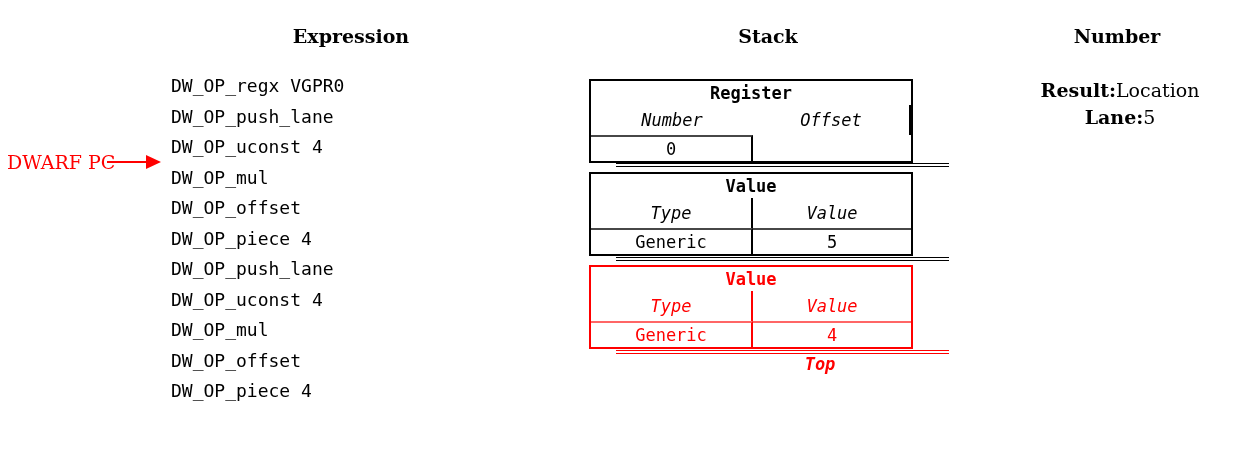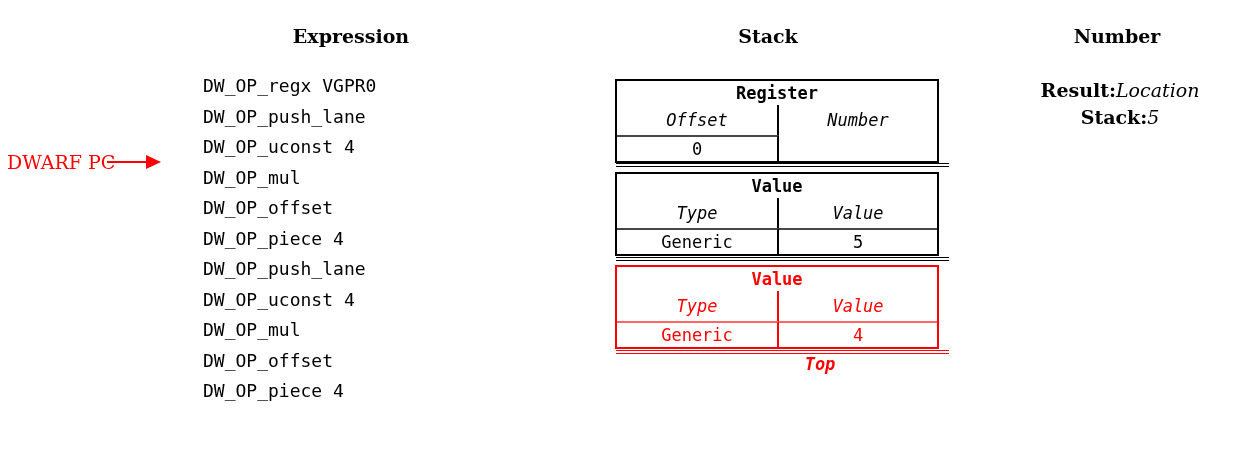--- a/index.html
+++ b/index.html
@@ -28,21 +28,21 @@
   #hdr-expression { left: 351px; }
   #hdr-stack      { left: 768px; }
   #hdr-context    { left: 1117px; }
 
   
   .expr-list {
     position: absolute; left: 171px; top: 71px;
     font-family: "DejaVu Sans Mono", monospace;
     font-size: 18px;
   }
-  .expr-item { height: 30.5px; line-height: 30.5px; white-space: pre; margin-left: 32px; }
+  .expr-item { height: 30.5px; line-height: 30.5px; white-space: pre; }
 
   
   .dwarf-pc-label {
     position: absolute; left: 7px; top: 151px;
     color: var(--red);
     font-family: "DejaVu Serif", serif;
     font-size: 19px; line-height: 22px;
     white-space: nowrap;
   }
   .arrow-shaft {
@@ -52,21 +52,21 @@
   .arrow-head {
     position: absolute; left: 146px; top: 155px;
     width: 0; height: 0;
     border-left: 15px solid var(--red);
     border-top: 7px solid transparent;
     border-bottom: 7px solid transparent;
   }
 
   
   .stack-table {
-    position: absolute; left: 615px; width: 320px;
+    position: absolute; left: 589px; width: 320px;
     border: 2px solid var(--ink);
     font-family: "DejaVu Sans Mono", monospace;
     font-size: 17px;
     background: #ffffff;
   }
   .st-title {
     height: 24px; line-height: 24px;
     text-align: center; font-weight: bold;
   }
   .st-grid { display: grid; grid-template-columns: 162px 158px; }
@@ -98,21 +98,21 @@
 
   
   .ctx-line {
     position: absolute; left: 1120px;
     transform: translateX(-50%);
     font-family: "DejaVu Serif", serif;
     font-size: 19px; line-height: 24px;
     white-space: nowrap;
   }
   .ctx-label { font-weight: bold; }
-  .ctx-value { font-style: italic; }
+  .ctx-value { }
 </style>
 </head>
 <body>
 
 <div class="canvas">
 
   <div class="col-header" id="hdr-expression">Expression</div>
   <div class="col-header" id="hdr-stack">Stack</div>
   <div class="col-header" id="hdr-context">Number</div>
 
@@ -130,22 +130,22 @@
     <div class="expr-item">DW_OP_piece 4</div>
   </div>
 
   <span class="dwarf-pc-label">DWARF PC</span>
   <span class="arrow-shaft"></span>
   <span class="arrow-head"></span>
 
   <div class="stack-table" style="top:79px">
     <div class="st-title">Register</div>
     <div class="st-grid">
+      <div class="st-cell st-hdr">Number</div>
       <div class="st-cell st-hdr st-left">Offset</div>
-      <div class="st-cell st-hdr">Number</div>
       <div class="st-cell st-val st-left">0</div>
     </div>
   </div>
   <div class="dline" style="top:163px"></div>
 
   <div class="stack-table" style="top:172px">
     <div class="st-title">Value</div>
     <div class="st-grid">
       <div class="st-cell st-hdr st-left">Type</div>
       <div class="st-cell st-hdr">Value</div>
@@ -164,16 +164,16 @@
       <div class="st-cell st-val">4</div>
     </div>
   </div>
   <div class="dline red" style="top:350px"></div>
   <div class="top-label">Top</div>
 
   <div class="ctx-line" style="top:78px">
     <span class="ctx-label">Result:</span><span class="ctx-value">Location</span>
   </div>
   <div class="ctx-line" style="top:105px">
-    <span class="ctx-label">Stack:</span><span class="ctx-value">5</span>
+    <span class="ctx-label">Lane:</span><span class="ctx-value">5</span>
   </div>
 
 </div>
 
 </body></html>

